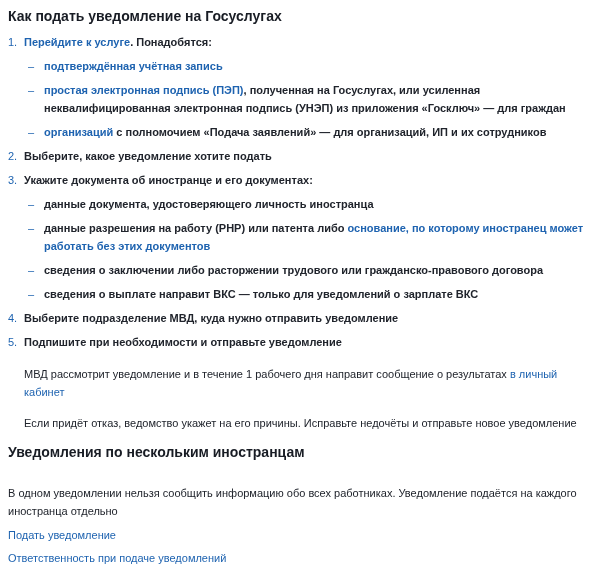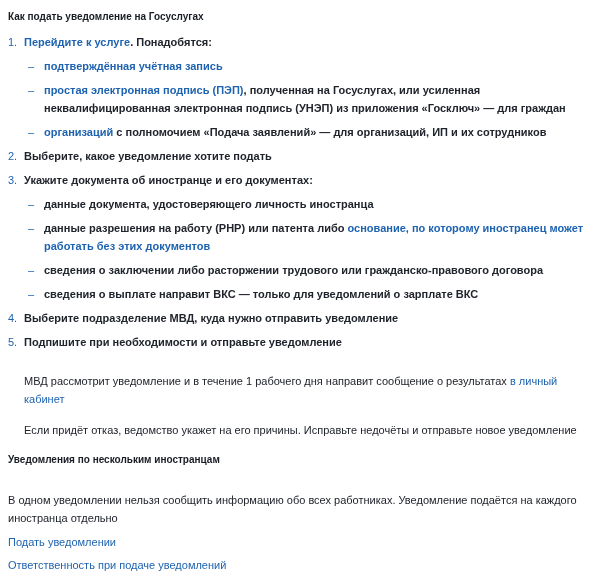--- a/index.html
+++ b/index.html
@@ -12,32 +12,32 @@
   html,body{margin:0;padding:0;}
   body{
     width:600px;height:579px;overflow:hidden;
     background:var(--bg);
     padding:8px 6px 0 8px;
     font-family:"Liberation Sans","DejaVu Sans",sans-serif;
     font-size:11px;line-height:18px;color:var(--text);
   }
   main{display:block;}
   .hd{
-    font-size:10px;line-height:17px;font-weight:700;
+    font-size:14px;line-height:17px;font-weight:700;
     color:var(--heading);margin:0 0 8px;
   }
   .hd.mid{margin:8px 0 23px;}
   .row{display:flex;align-items:flex-start;margin:0 0 6px;}
   .row .num{flex:0 0 16px;color:var(--blue);}
   .row.uli{margin-left:20px;}
   .row .dash{flex:0 0 16px;color:var(--blue);}
   .row .txt{flex:1 1 auto;font-weight:bold;}
   .para{margin:0 0 12px;}
   .para.ind{margin-left:16px;}
-  .row + .para.ind{margin-top:21px;margin-bottom:13px;}
+  .row + .para.ind{margin-top:14px;margin-bottom:13px;}
   .hd.mid + .para{margin-bottom:6px;}
   .linkrow{margin:0 0 5px;}
   a.lnk{color:var(--blue);text-decoration:none;cursor:pointer;}
 </style>
 </head>
 <body>
 
 <main>
     <div class="hd">Как подать уведомление на Госуслугах</div>
     <div class="row oli">
@@ -85,15 +85,15 @@
       <span class="txt"><span>Выберите подразделение МВД, куда нужно отправить уведомление</span></span>
     </div>
     <div class="row oli">
       <span class="num">5.</span>
       <span class="txt"><span>Подпишите при необходимости и отправьте уведомление</span></span>
     </div>
     <p class="para ind"><span>МВД рассмотрит уведомление и в течение 1 рабочего дня направит сообщение о результатах </span><a class="lnk">в личный кабинет</a></p>
     <p class="para ind"><span>Если придёт отказ, ведомство укажет на его причины. Исправьте недочёты и отправьте новое уведомление</span></p>
     <div class="hd mid">Уведомления по нескольким иностранцам</div>
     <p class="para"><span>В одном уведомлении нельзя сообщить информацию обо всех работниках. Уведомление подаётся на каждого иностранца отдельно</span></p>
-    <p class="linkrow"><a class="lnk">Подать уведомлении</a></p>
+    <p class="linkrow"><a class="lnk">Подать уведомление</a></p>
     <p class="linkrow"><a class="lnk">Ответственность при подаче уведомлений</a></p>
   </main>
 
 </body></html>

